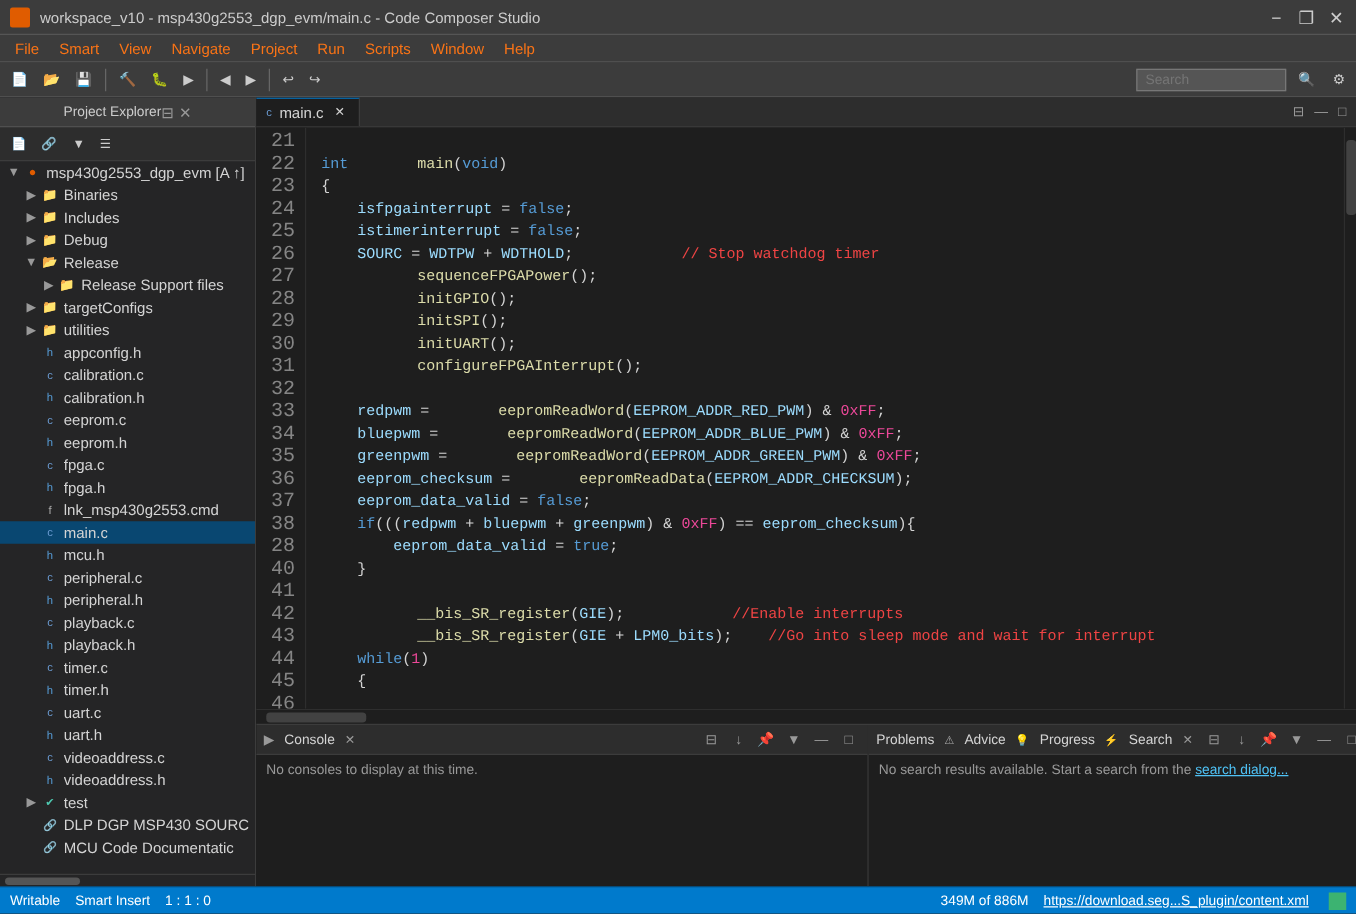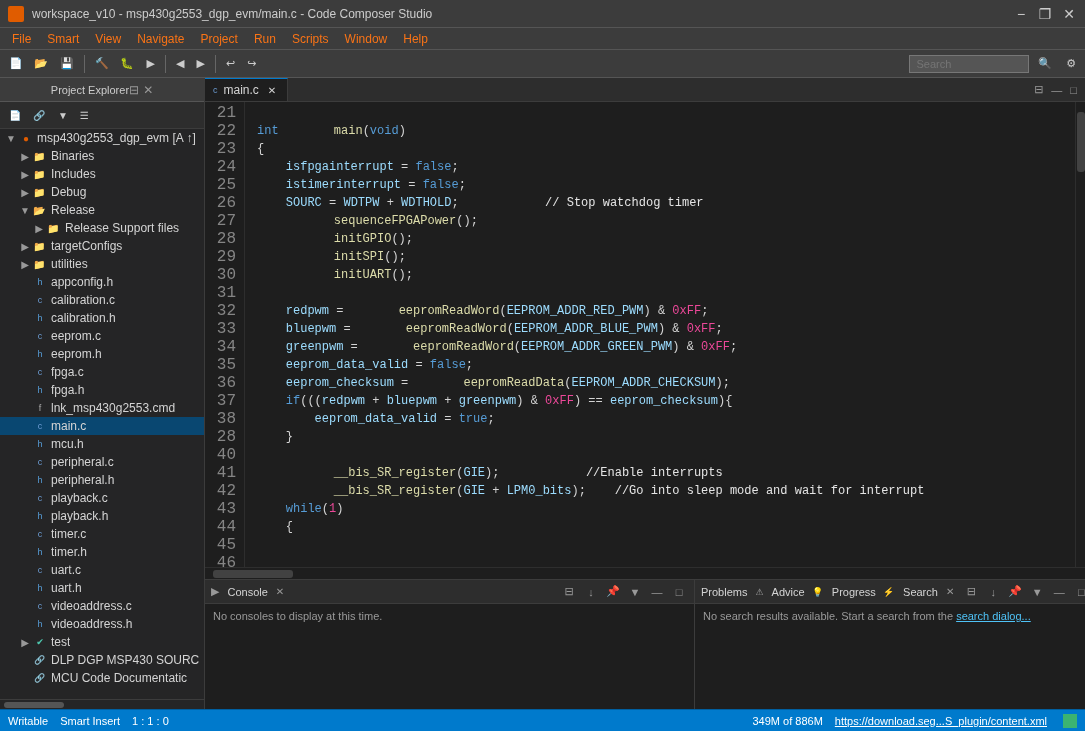--- a/index.html
+++ b/index.html
@@ -65,21 +65,21 @@
     #code-content::-webkit-scrollbar { width: 10px; height: 10px; }
     #code-content::-webkit-scrollbar-track { background: #1e1e1e; }
     #code-content::-webkit-scrollbar-thumb { background: #424242; }
     
     .code-line { white-space: pre; display: block; min-height: 18px; }
     
     
     .kw { color: #569cd6; }
     .fn { color: #dcdcaa; margin-left: 48px; }
     .num { color: #ec4899; }
-    .cmt { color: #e5e5e5; }
+    .cmt { color: #ef4444; }
     .var { color: #9cdcfe; }
     .bool { color: #569cd6; }
     
     
     #bottom-panels { height: 130px; display: flex; border-top: 1px solid #3c3c3c; }
     #console-panel { flex: 1; background: #1e1e1e; display: flex; flex-direction: column; border-right: 1px solid #3c3c3c; }
     #search-panel { width: 390px; background: #1e1e1e; display: flex; flex-direction: column; }
     
     .panel-header { background: #2d2d2d; height: 24px; display: flex; align-items: center; padding: 0 6px; gap: 8px; border-bottom: 1px solid #3c3c3c; }
     .panel-tab { font-size: 11px; color: #d4d4d4; cursor: pointer; }
@@ -439,26 +439,27 @@
         <span class="code-line"> </span>
         <span class="code-line"><span class="kw">int</span> <span class="fn">main</span>(<span class="kw">void</span>)</span>
         <span class="code-line">{</span>
         <span class="code-line">    <span class="var">isfpgainterrupt</span> = <span class="bool">false</span>;</span>
         <span class="code-line">    <span class="var">istimerinterrupt</span> = <span class="bool">false</span>;</span>
         <span class="code-line">    <span class="var">SOURC</span> = <span class="var">WDTPW</span> + <span class="var">WDTHOLD</span>;            <span class="cmt">// Stop watchdog timer</span></span>
         <span class="code-line">    <span class="fn">sequenceFPGAPower</span>();</span>
         <span class="code-line">    <span class="fn">initGPIO</span>();</span>
         <span class="code-line">    <span class="fn">initSPI</span>();</span>
         <span class="code-line">    <span class="fn">initUART</span>();</span>
+        <span class="code-line">    <span class="fn">configureFPGAInterrupt</span>();</span>
         <span class="code-line"> </span>
         <span class="code-line">    <span class="var">redpwm</span> = <span class="fn">eepromReadWord</span>(<span class="var">EEPROM_ADDR_RED_PWM</span>) &amp; <span class="num">0xFF</span>;</span>
         <span class="code-line">    <span class="var">bluepwm</span> = <span class="fn">eepromReadWord</span>(<span class="var">EEPROM_ADDR_BLUE_PWM</span>) &amp; <span class="num">0xFF</span>;</span>
         <span class="code-line">    <span class="var">greenpwm</span> = <span class="fn">eepromReadWord</span>(<span class="var">EEPROM_ADDR_GREEN_PWM</span>) &amp; <span class="num">0xFF</span>;</span>
+        <span class="code-line">    <span class="var">eeprom_checksum</span> = <span class="fn">eepromReadData</span>(<span class="var">EEPROM_ADDR_CHECKSUM</span>);</span>
         <span class="code-line">    <span class="var">eeprom_data_valid</span> = <span class="bool">false</span>;</span>
-        <span class="code-line">    <span class="var">eeprom_checksum</span> = <span class="fn">eepromReadData</span>(<span class="var">EEPROM_ADDR_CHECKSUM</span>);</span>
         <span class="code-line">    <span class="kw">if</span>(((<span class="var">redpwm</span> + <span class="var">bluepwm</span> + <span class="var">greenpwm</span>) &amp; <span class="num">0xFF</span>) == <span class="var">eeprom_checksum</span>){</span>
         <span class="code-line">        <span class="var">eeprom_data_valid</span> = <span class="bool">true</span>;</span>
         <span class="code-line">    }</span>
         <span class="code-line"> </span>
         <span class="code-line">    <span class="fn">__bis_SR_register</span>(<span class="var">GIE</span>);            <span class="cmt">//Enable interrupts</span></span>
         <span class="code-line">    <span class="fn">__bis_SR_register</span>(<span class="var">GIE</span> + <span class="var">LPM0_bits</span>);    <span class="cmt">//Go into sleep mode and wait for interrupt</span></span>
         <span class="code-line">    <span class="kw">while</span>(<span class="num">1</span>)</span>
         <span class="code-line">    {</span>
 
       </div>

